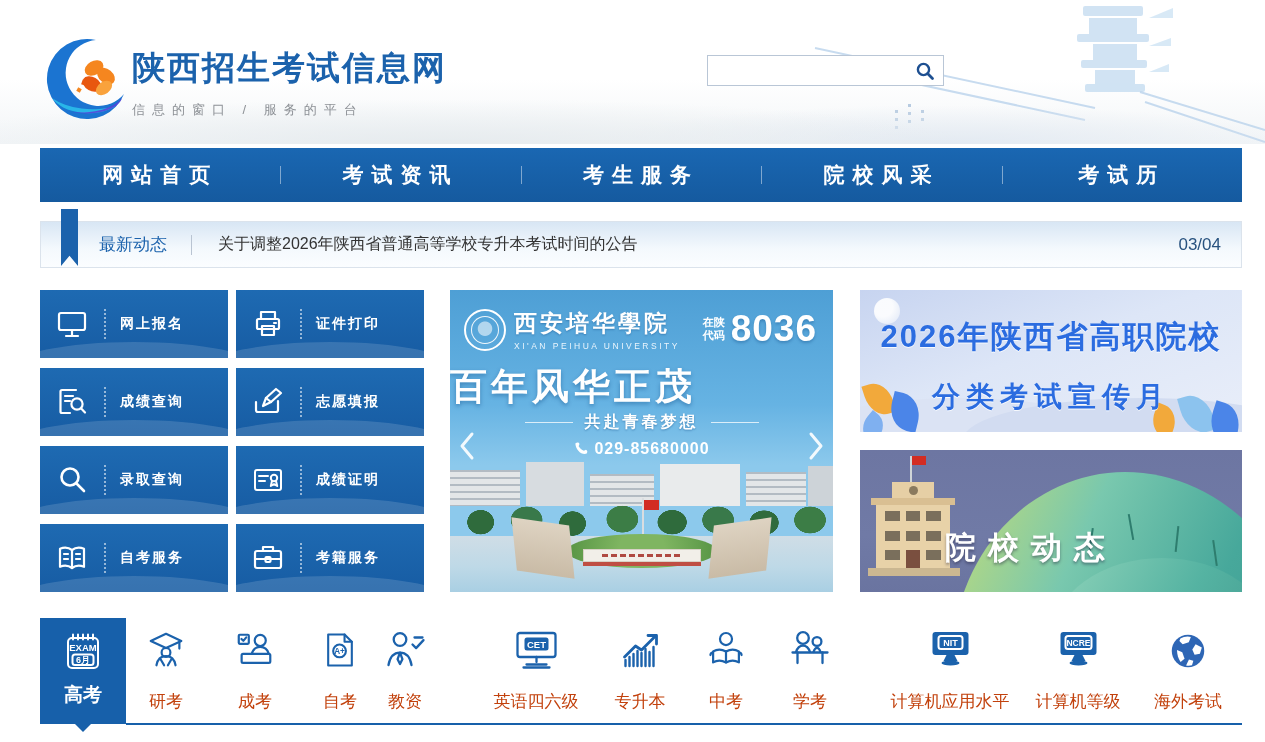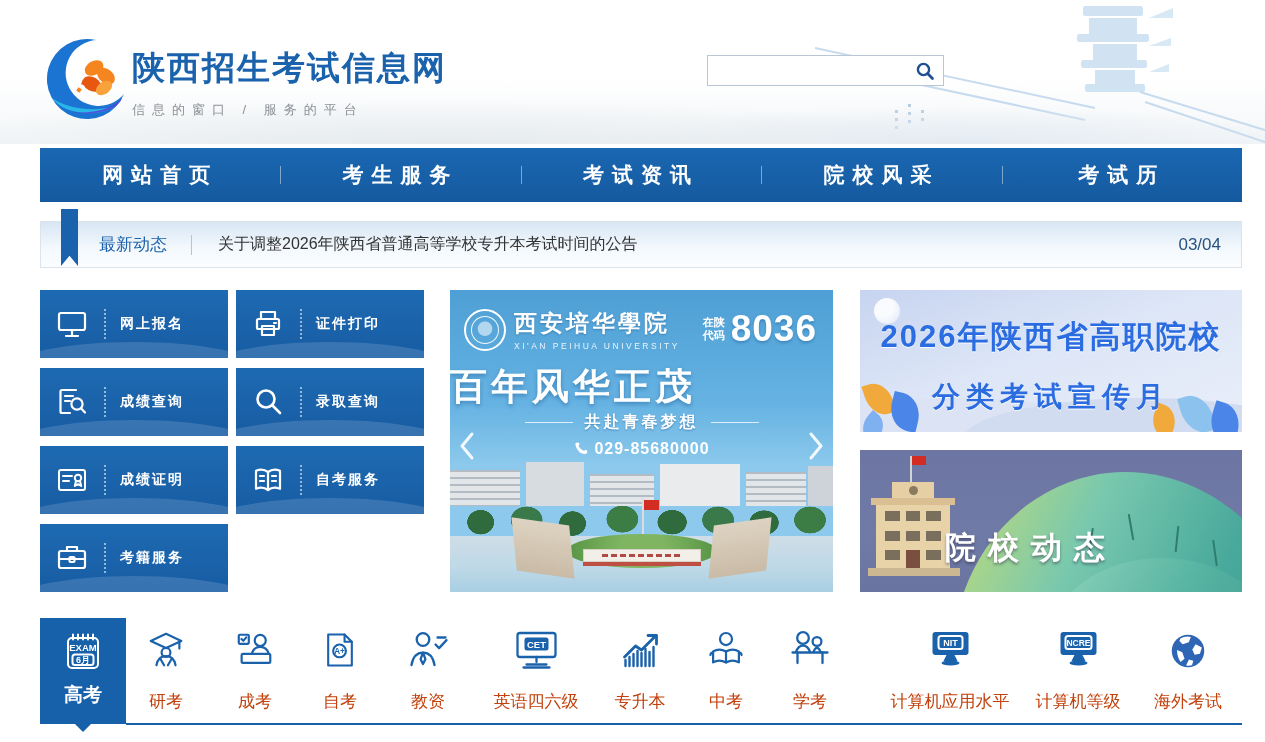--- a/index.html
+++ b/index.html
@@ -245,22 +245,22 @@
         <svg width="20" height="20" viewBox="0 0 20 20">
           <circle cx="8.5" cy="8.5" r="5.6" fill="none" stroke="#1d4f91" stroke-width="2.4"></circle>
           <line x1="12.8" y1="12.8" x2="17.5" y2="17.5" stroke="#1d4f91" stroke-width="2.8" stroke-linecap="round"></line>
         </svg>
       </button>
     </div>
   </div>
 
   <div class="nav">
     <div class="nav-item">网站首页</div>
+    <div class="nav-item">考试资讯</div>
     <div class="nav-item">考生服务</div>
-    <div class="nav-item">考试资讯</div>
     <div class="nav-item">院校风采</div>
     <div class="nav-item">考试历</div>
   </div>
 
   <div class="ticker">
     <div class="ribbon"></div>
     <div class="ticker-label">最新动态</div>
     <div class="ticker-divider"></div>
     <div class="ticker-headline">关于调整2026年陕西省普通高等学校专升本考试时间的公告</div>
     <div class="ticker-date">03/04</div>
@@ -298,20 +298,31 @@
           <path d="M22 6H8a1.5 1.5 0 0 0-1.5 1.5v20A1.5 1.5 0 0 0 8 29h8"></path>
           <path d="M11 12h8M11 17h5"></path>
             <circle cx="23" cy="20" r="5.6"></circle>
             <path d="M27.2 24.5L31 28.5"></path>
           </svg>
       </span>
       <span class="q-sep"></span>
       <span class="q-label">成绩查询</span>
     </div>
 
+    <div class="qbtn">
+      <span class="q-icon">
+        <svg width="36" height="36" viewBox="0 0 36 36" fill="none" stroke="#fff" stroke-width="2.2" stroke-linecap="round" stroke-linejoin="round">
+          <path d="M28 17v9a2 2 0 0 1-2 2H8a2 2 0 0 1-2-2v-8"></path>
+          <path d="M13 22l3-8 10-9 5 4-10 9z"></path>
+            <path d="M16 14l5 4"></path>
+          </svg>
+      </span>
+      <span class="q-sep"></span>
+      <span class="q-label">志愿填报</span>
+    </div>
 
     <div class="qbtn">
       <span class="q-icon">
         <svg width="36" height="36" viewBox="0 0 36 36" fill="none" stroke="#fff" stroke-width="2.6" stroke-linecap="round">
           <circle cx="16" cy="15" r="8.5"></circle>
             <path d="M22.5 21.5L30 29"></path>
           </svg>
       </span>
       <span class="q-sep"></span>
       <span class="q-label">录取查询</span>
@@ -507,21 +518,21 @@
         <svg width="40" height="44" viewBox="0 0 44 44" fill="none" stroke="#1b62ac" stroke-width="2.3" stroke-linecap="round" stroke-linejoin="round">
           <path d="M9 5h18l8 8v26H9z"></path>
             <path d="M27 5v8h8"></path>
           <circle cx="21.5" cy="23" r="7"></circle>
           <text x="21.5" y="26.5" text-anchor="middle" font-size="9" font-weight="bold" fill="#1b62ac" stroke="none">A+</text>
           </svg>
       </span>
       <span class="cat-label">自考</span>
     </div>
 
-    <div class="cat-item" style="left:428px">
+    <div class="cat-item" style="left:405px">
       <span class="cat-icon">
         <svg width="44" height="44" viewBox="0 0 44 44" fill="none" stroke="#1b62ac" stroke-width="2.3" stroke-linecap="round" stroke-linejoin="round">
           <circle cx="17" cy="11.5" r="6.3"></circle>
             <path d="M5.5 37c1.5-8.6 6-12.4 11.5-12.4S27 28.4 28.5 37"></path>
           <path d="M17 24.6l2.4 6.6-2.4 4.8-2.4-4.8z"></path>
           <path d="M31.5 9.5h8"></path>
             <path d="M29.5 16.5l3.6 3.6 7.4-8"></path>
           </svg>
       </span>
       <span class="cat-label">教资</span>

